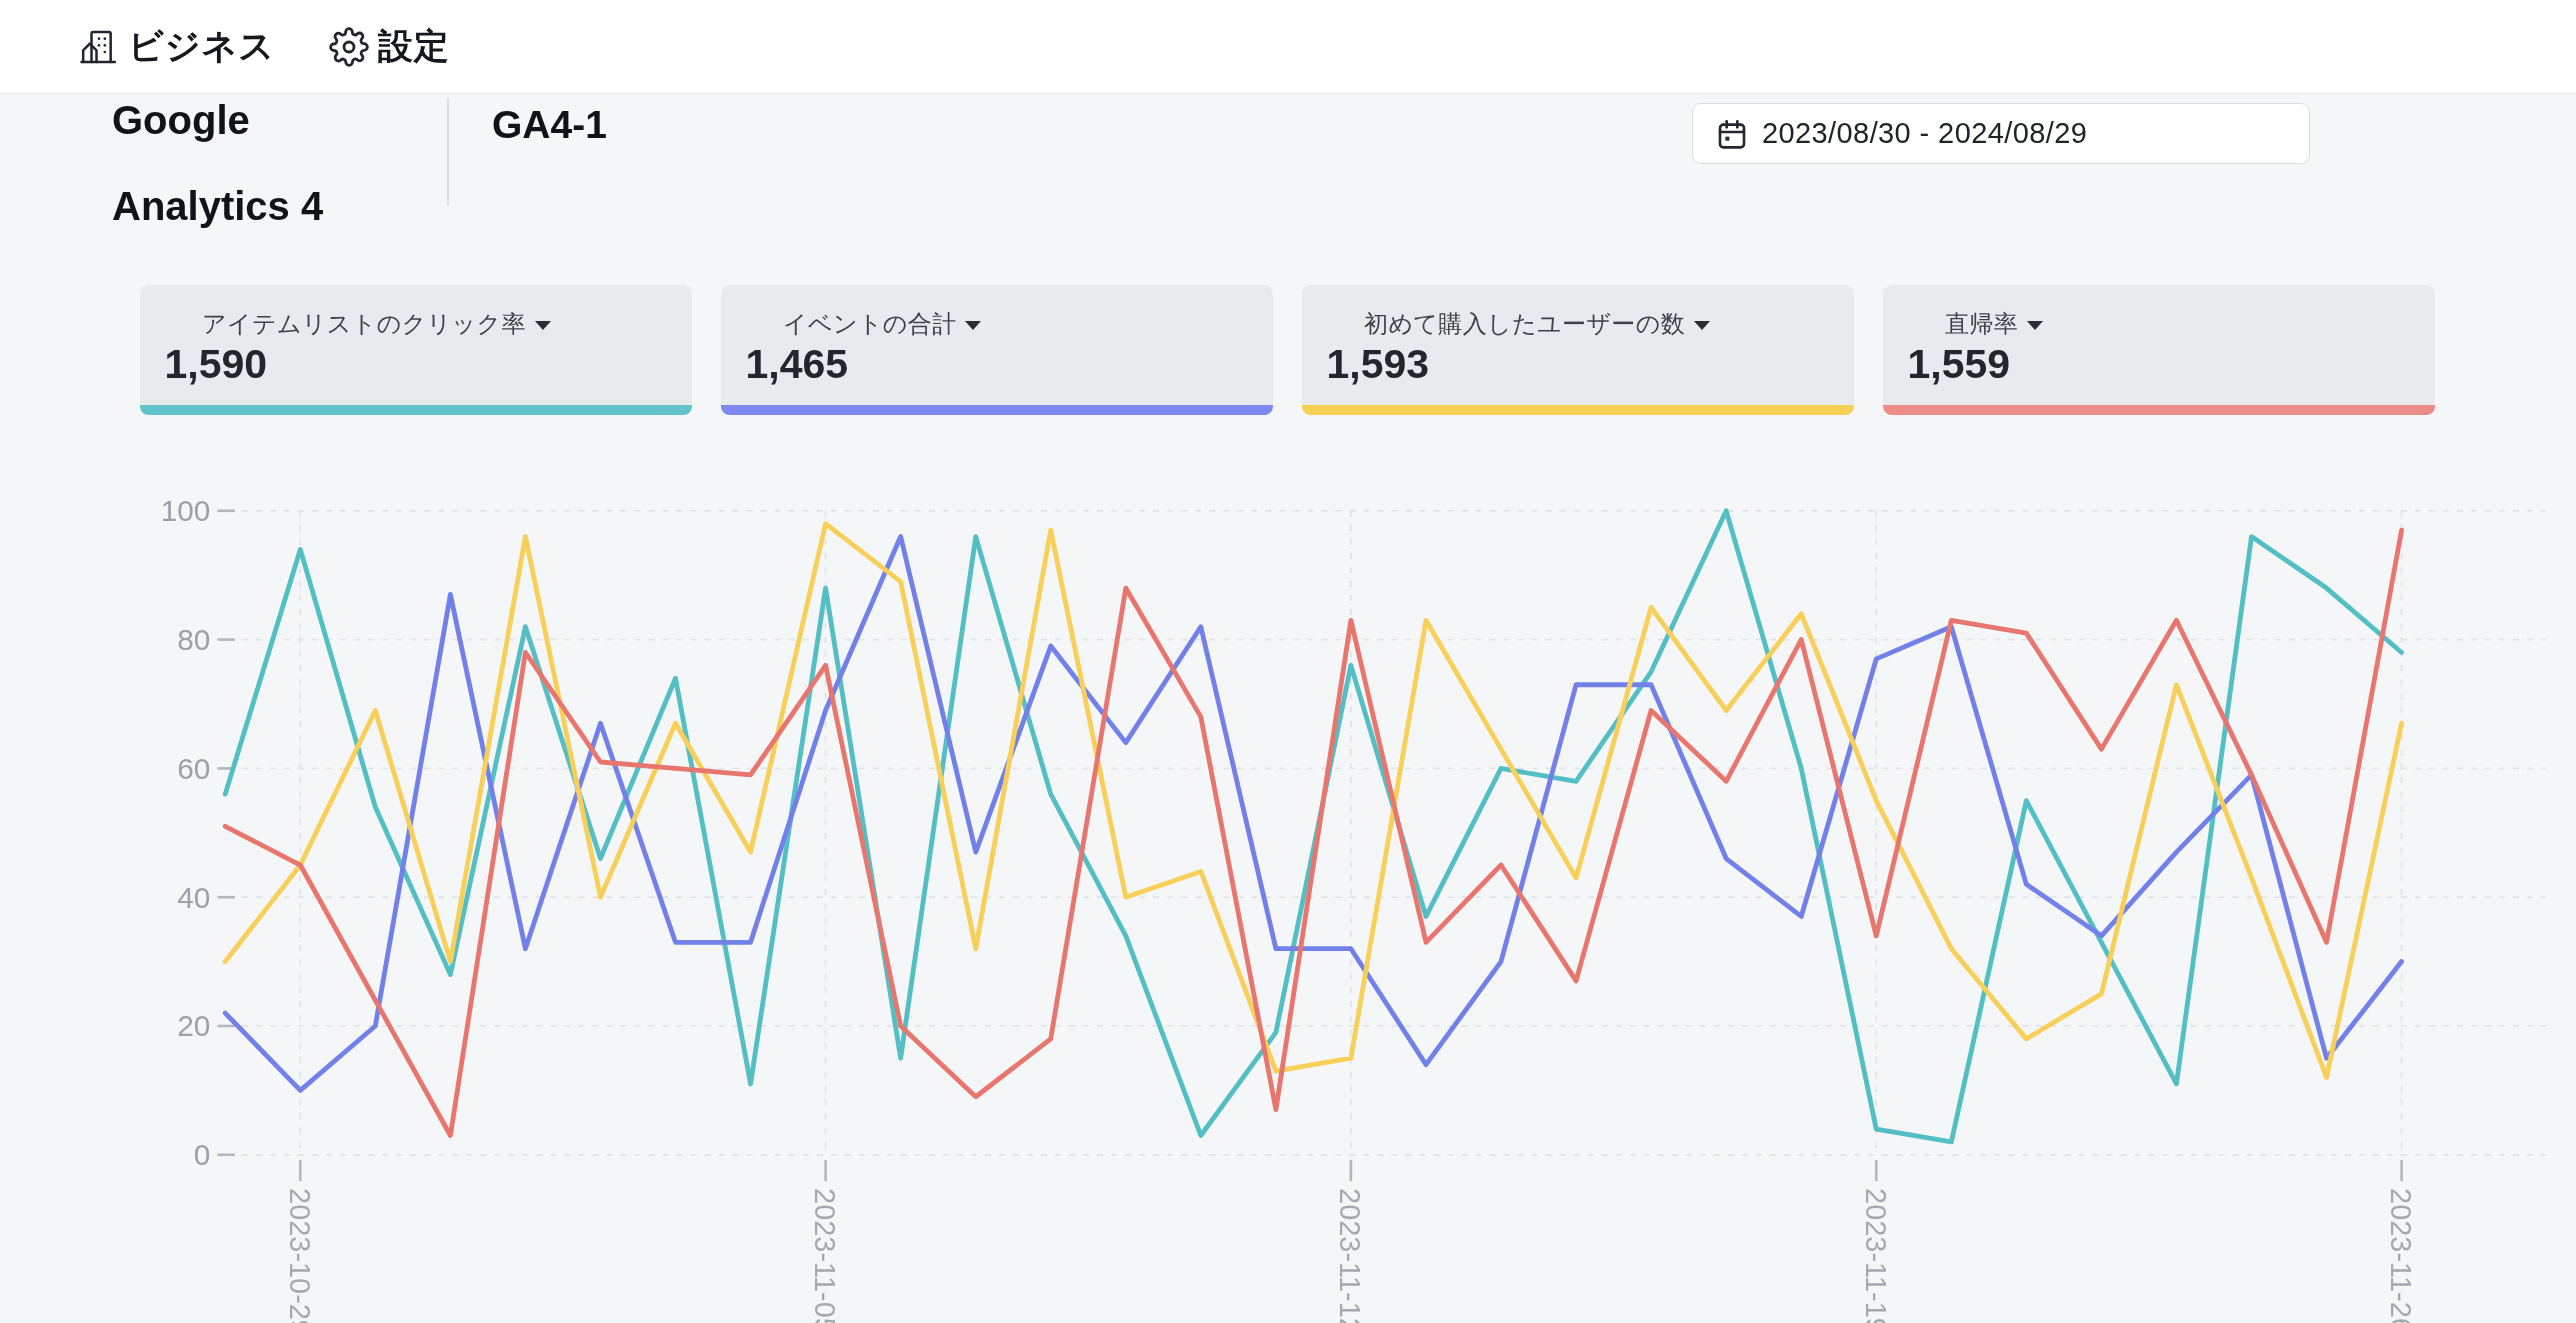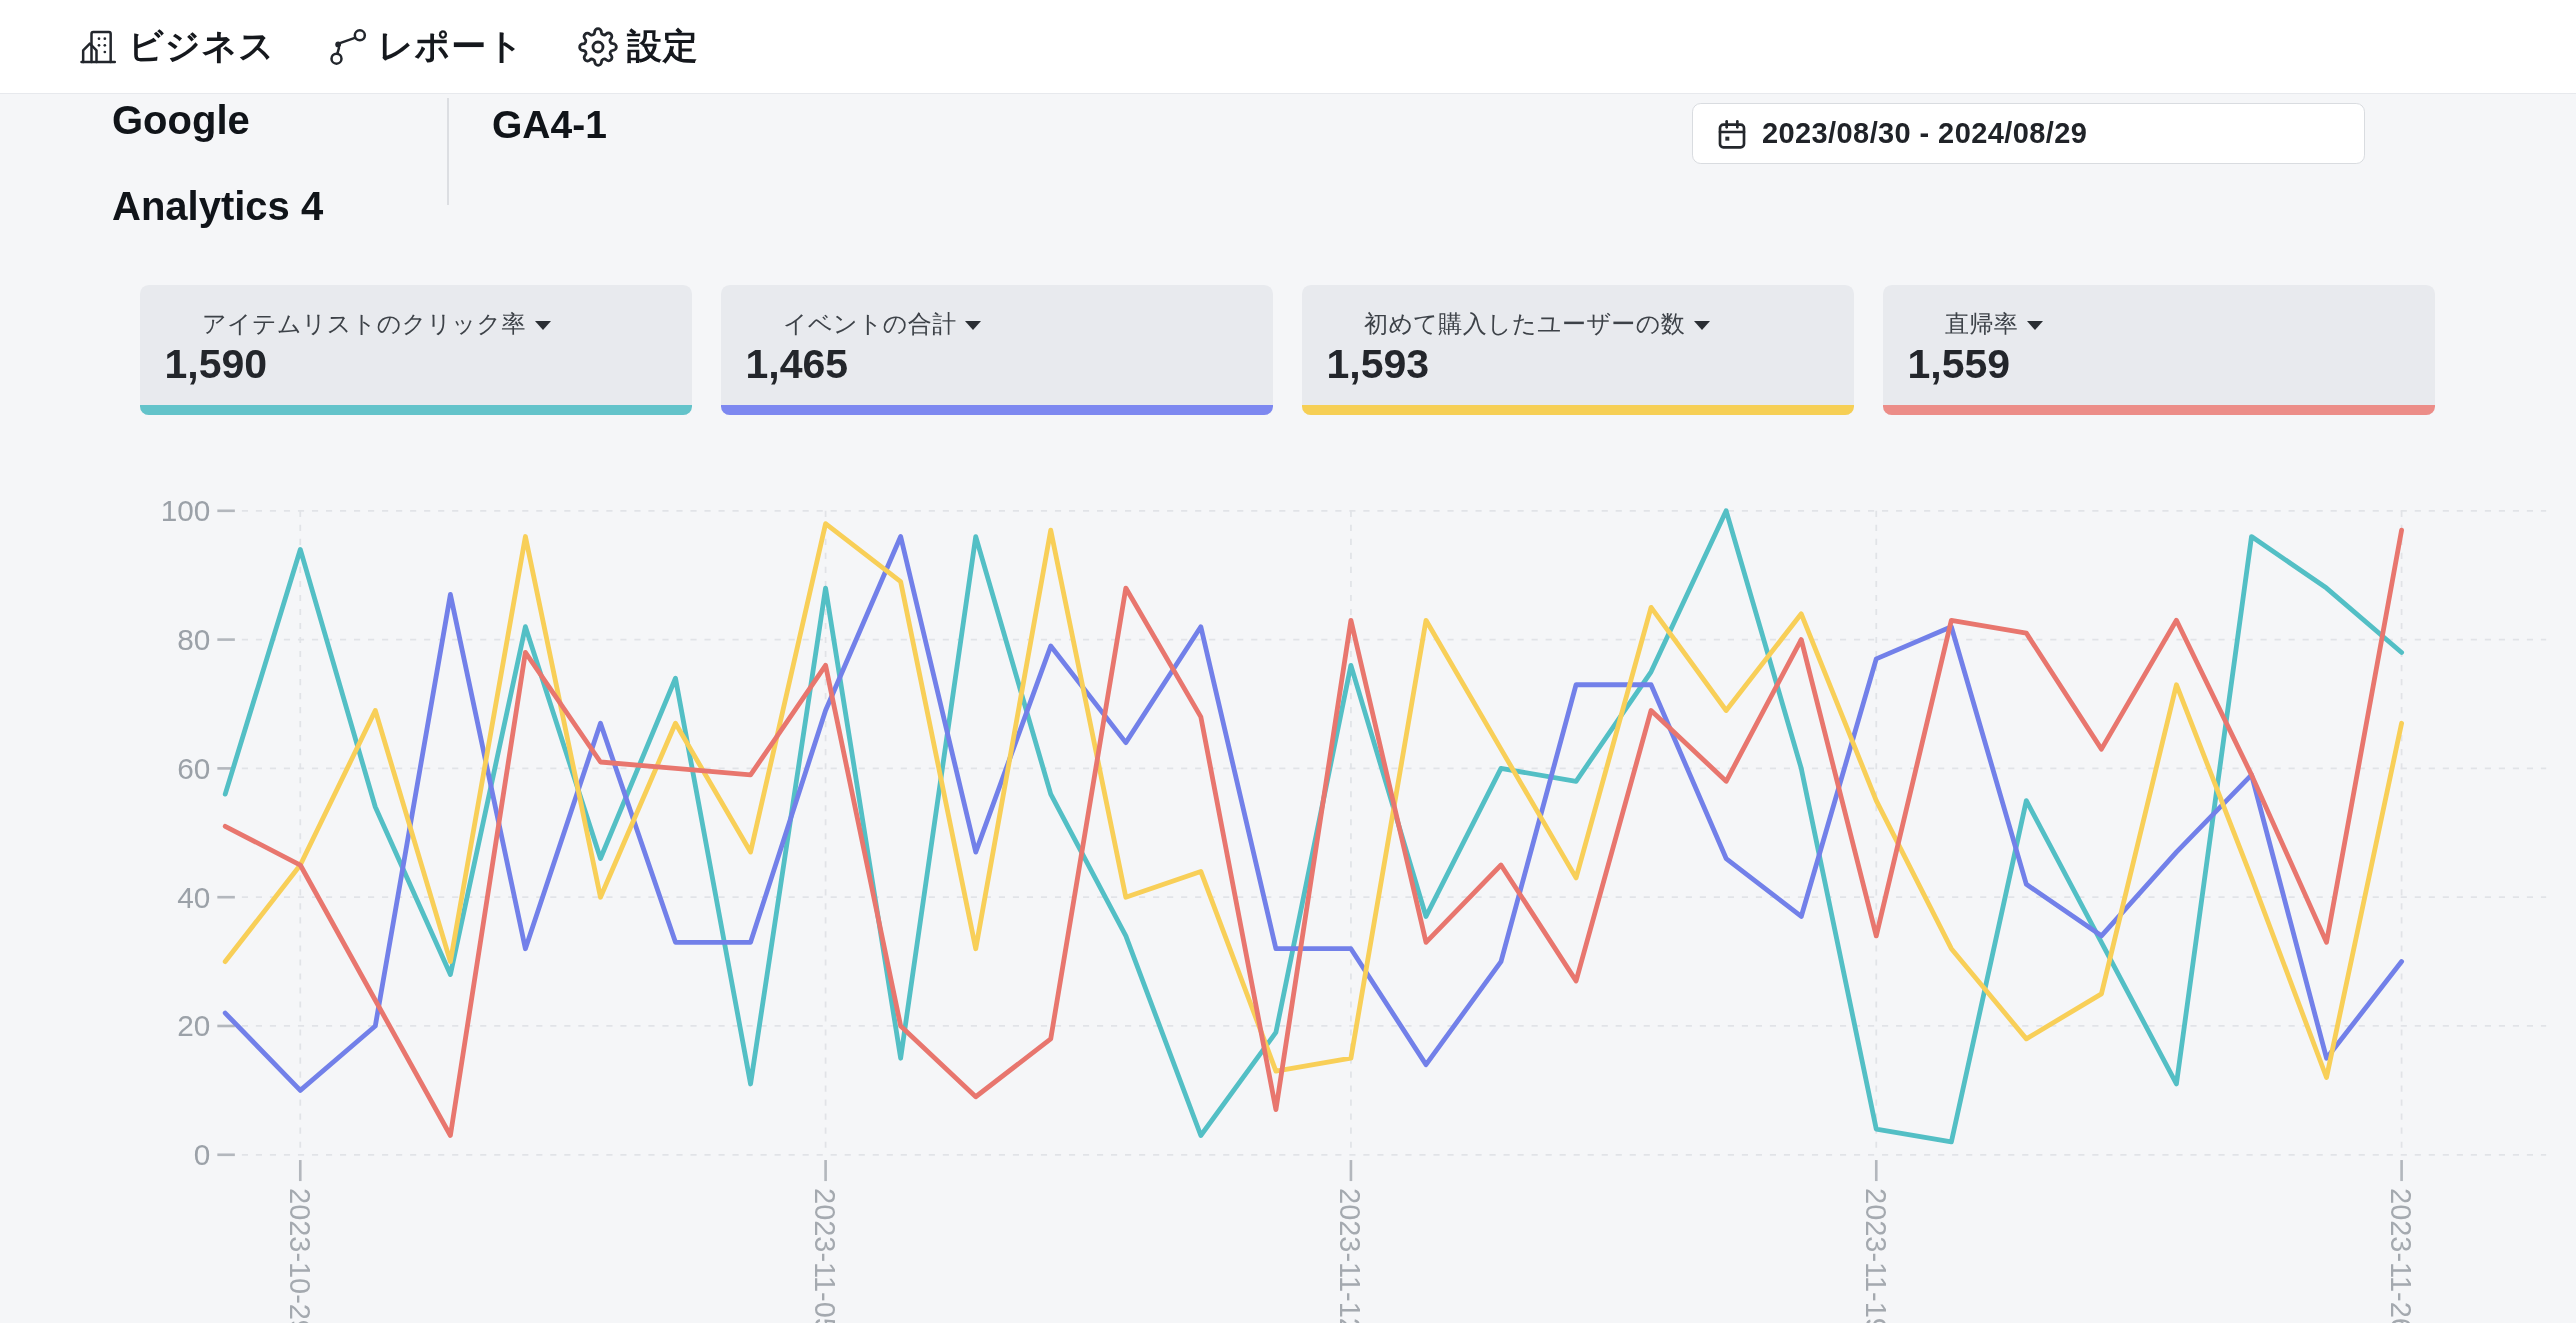--- a/index.html
+++ b/index.html
@@ -22,22 +22,22 @@
   .nav-item.active::after{content:"";position:absolute;left:-26px;right:-21px;bottom:0;height:11.4px;
     background:var(--accent-green,#8fc24d);}
 
   
   #report-title{position:absolute;left:112px;top:77px;width:276px;font-size:40px;line-height:86px;
     font-weight:700;color:#101419;}
   #title-divider{position:absolute;left:447px;top:98px;width:1.8px;height:107px;background:#dcdee2;}
   #report-subtitle{position:absolute;left:492px;top:103px;font-size:39px;font-weight:700;color:#101419;text-align:center;}
   #date-group{position:absolute;left:1692px;top:89px;}
   #date-label{font-size:24.5px;color:#4e5359;}
-  #date-range{margin-top:14px;width:673px;height:61px;background:#fff;border:1.8px solid #d9dce0;
-    border-radius:8.8px;display:flex;align-items:center;padding-left:23px;gap:14px;cursor:pointer;font-weight:bold;}
+  #date-range{margin-top:14px;width:618px;height:61px;background:#fff;border:1.8px solid #d9dce0;
+    border-radius:8.8px;display:flex;align-items:center;padding-left:23px;gap:14px;cursor:pointer;}
   #date-range svg{width:32px;height:32px;color:#24272c;}
   #date-range-text{font-size:29px;color:#202328;letter-spacing:0.4px;}
 
   
   #cards{position:absolute;left:140px;top:285px;display:flex;gap:29px;}
   .card{position:relative;width:552px;height:130px;background:var(--card-bg);border-radius:8.8px;}
   .card-title-row{position:absolute;left:26px;top:23px;display:flex;align-items:center;gap:8.8px;cursor:pointer;}
   .card-title{font-size:24px;color:#3d4248;letter-spacing:0.4px;margin-left:36px;}
   .caret{width:0;height:0;border-left:8px solid transparent;border-right:8px solid transparent;
     border-top:9.6px solid #2a2e33;margin-top:3.5px;}
@@ -64,32 +64,20 @@
             <circle cx="31" cy="14" r="1.6" fill="currentColor" stroke="none"></circle>
             <circle cx="24" cy="22" r="1.6" fill="currentColor" stroke="none"></circle>
             <circle cx="31" cy="22" r="1.6" fill="currentColor" stroke="none"></circle>
             <circle cx="31" cy="30" r="1.6" fill="currentColor" stroke="none"></circle>
           </svg>
         </span>
     <span class="nav-label">ビジネス</span>
   </div>
 
 
-  <div class="nav-item">
-    <span class="nav-icon">
-          <svg viewBox="0 0 48 48" fill="none" stroke="currentColor" stroke-width="3" stroke-linecap="round" stroke-linejoin="round">
-            <circle cx="37" cy="10" r="6"></circle>
-            <circle cx="9" cy="38" r="6"></circle>
-            <circle cx="11" cy="21" r="3.5" fill="currentColor" stroke="none"></circle>
-            <line x1="14" y1="19" x2="31" y2="13"></line>
-            <line x1="12" y1="25" x2="10" y2="32"></line>
-          </svg>
-        </span>
-    <span class="nav-label">レポート</span>
-  </div>
 
   <div class="nav-item">
     <span class="nav-icon">
           <svg viewBox="0 0 24 24" fill="none" stroke="currentColor" stroke-width="1.7" stroke-linecap="round" stroke-linejoin="round">
             <circle cx="12" cy="12" r="3"></circle>
             <path d="M19.4 15a1.65 1.65 0 0 0 .33 1.82l.06.06a2 2 0 0 1 0 2.83 2 2 0 0 1-2.83 0l-.06-.06a1.65 1.65 0 0 0-1.82-.33 1.65 1.65 0 0 0-1 1.51V21a2 2 0 0 1-2 2 2 2 0 0 1-2-2v-.09A1.65 1.65 0 0 0 9 19.4a1.65 1.65 0 0 0-1.82.33l-.06.06a2 2 0 0 1-2.83 0 2 2 0 0 1 0-2.83l.06-.06a1.65 1.65 0 0 0 .33-1.82 1.65 1.65 0 0 0-1.51-1H3a2 2 0 0 1-2-2 2 2 0 0 1 2-2h.09A1.65 1.65 0 0 0 4.6 9a1.65 1.65 0 0 0-.33-1.82l-.06-.06a2 2 0 0 1 0-2.83 2 2 0 0 1 2.83 0l.06.06a1.65 1.65 0 0 0 1.82.33H9a1.65 1.65 0 0 0 1-1.51V3a2 2 0 0 1 2-2 2 2 0 0 1 2 2v.09a1.65 1.65 0 0 0 1 1.51 1.65 1.65 0 0 0 1.82-.33l.06-.06a2 2 0 0 1 2.83 0 2 2 0 0 1 0 2.83l-.06.06a1.65 1.65 0 0 0-.33 1.82V9a1.65 1.65 0 0 0 1.51 1H21a2 2 0 0 1 2 2 2 2 0 0 1-2 2h-.09a1.65 1.65 0 0 0-1.51 1z"></path>
           </svg>
         </span>
     <span class="nav-label">設定</span>
   </div>

